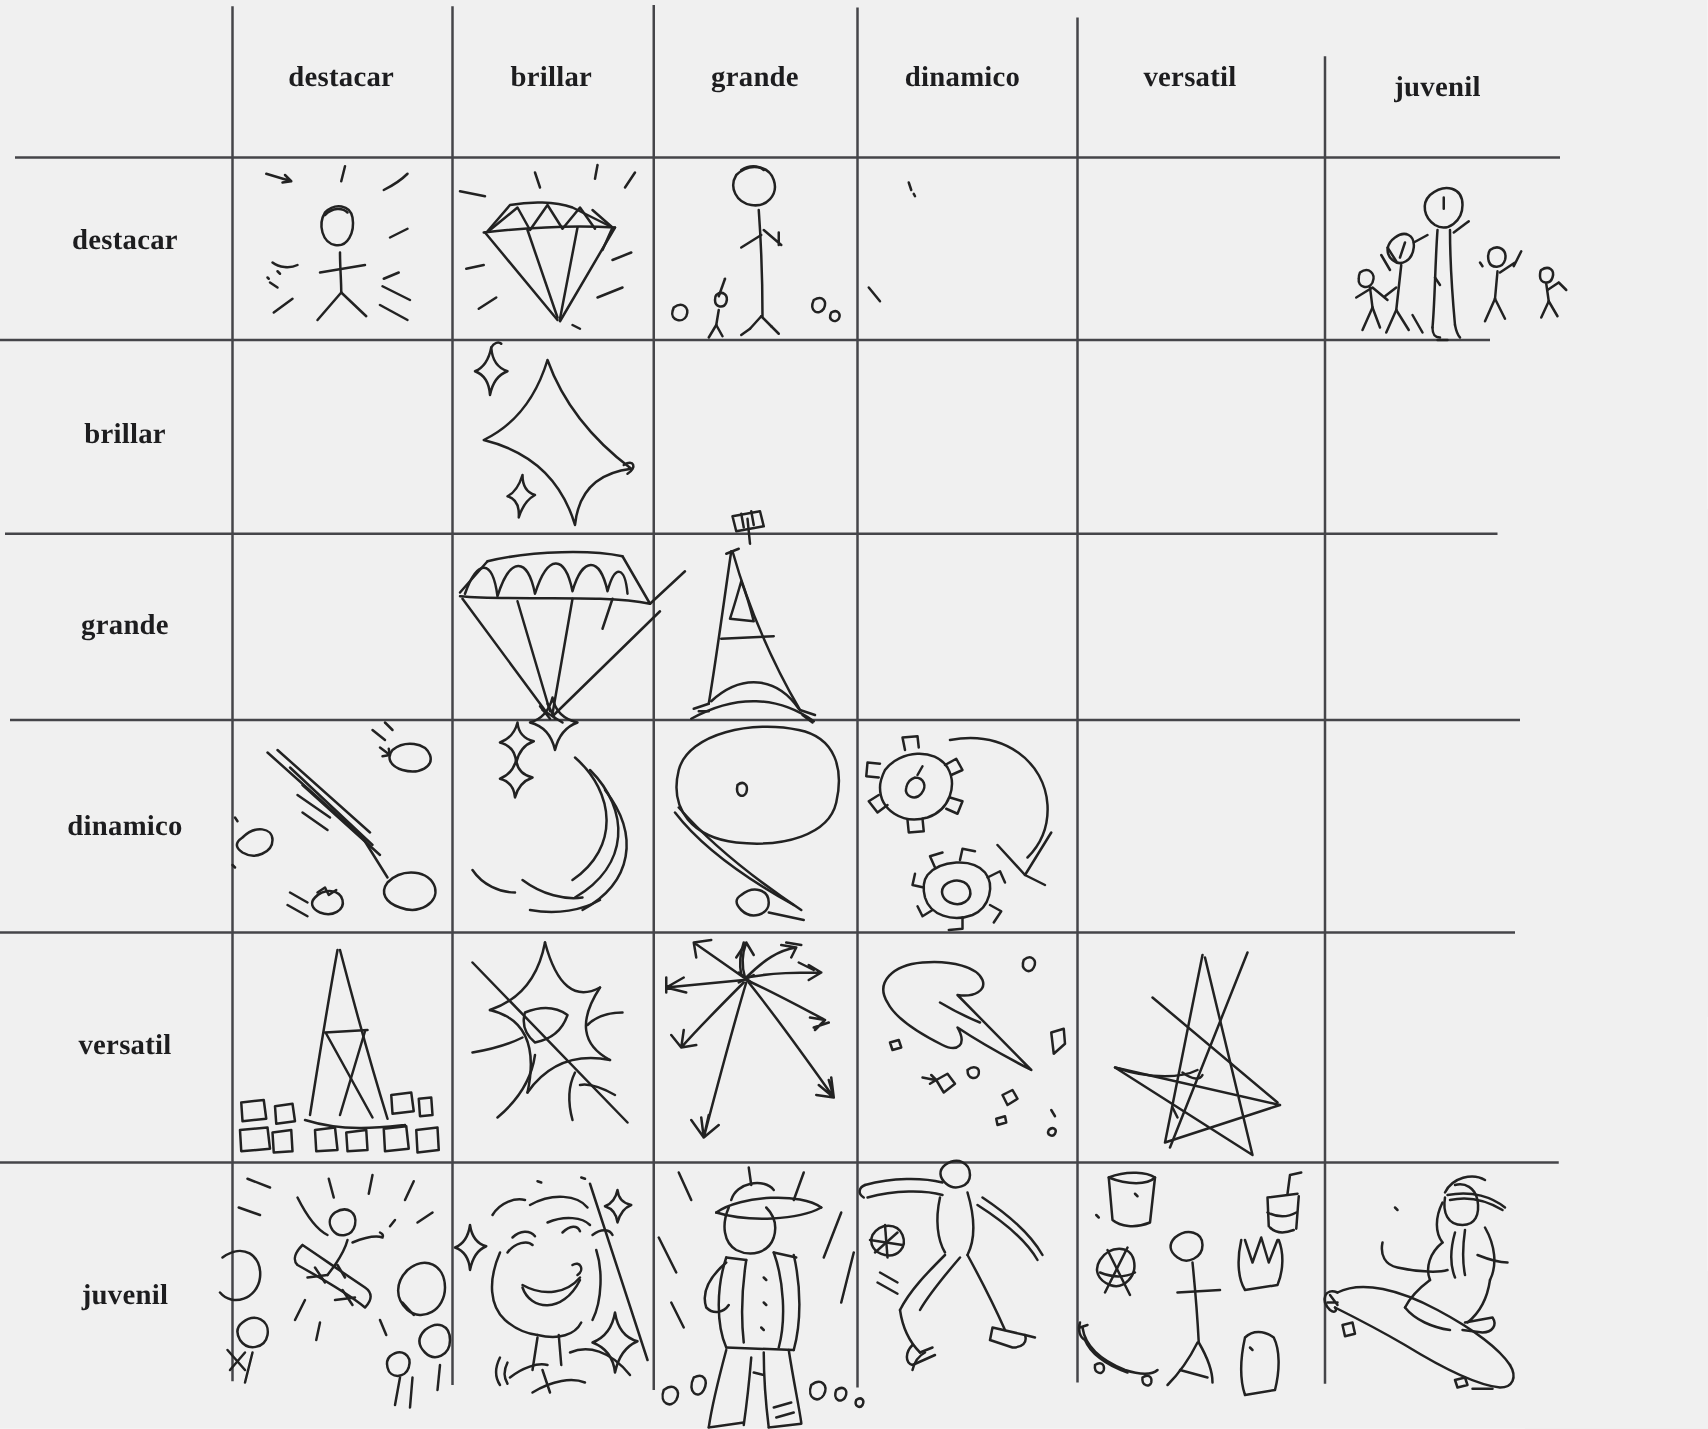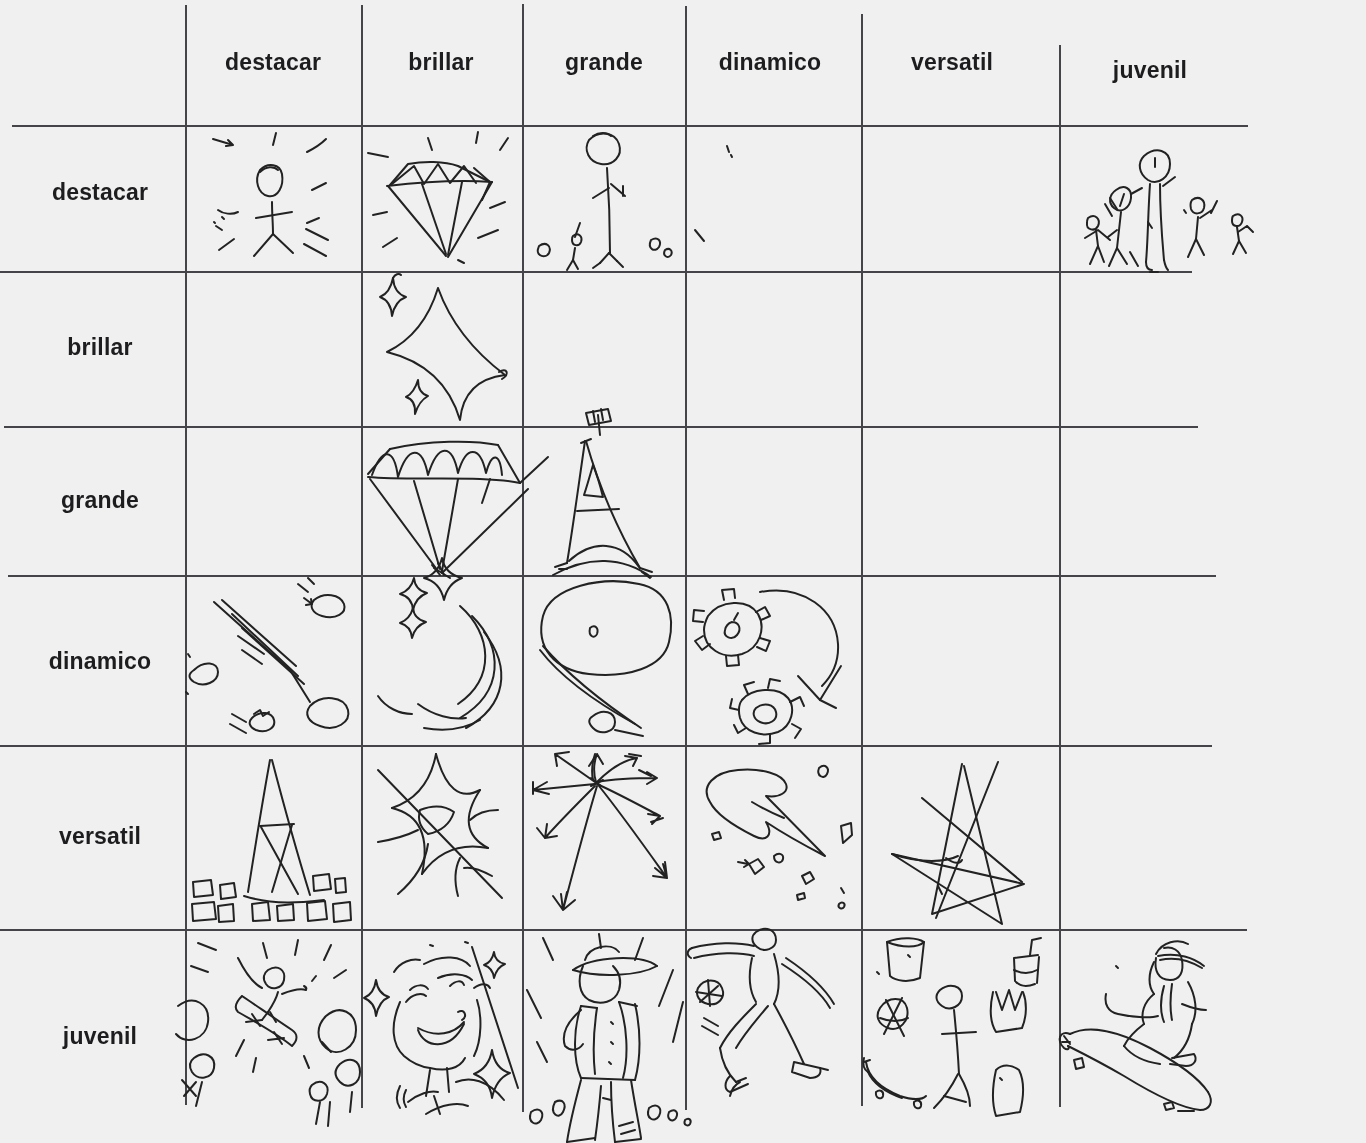--- a/index.html
+++ b/index.html
@@ -14,20 +14,21 @@
   .hline{height:2px;}
   .vline{width:2px;}
   .hdr{
     position:absolute;
     transform:translate(-50%,-50%);
     font-weight:bold;
     font-size:23px;
     color:#1d1d1f;
     letter-spacing:0.2px;
     white-space:nowrap;
+    font-family:Liberation Serif, serif;
   }
   .cell{position:absolute;}
   .cell svg{display:block;overflow:visible;}
   .sk path{fill:none;stroke:#222;stroke-width:2;stroke-linecap:round;stroke-linejoin:round;}
 </style>
 </head>
 <body>
 
 <div class="board">
 

